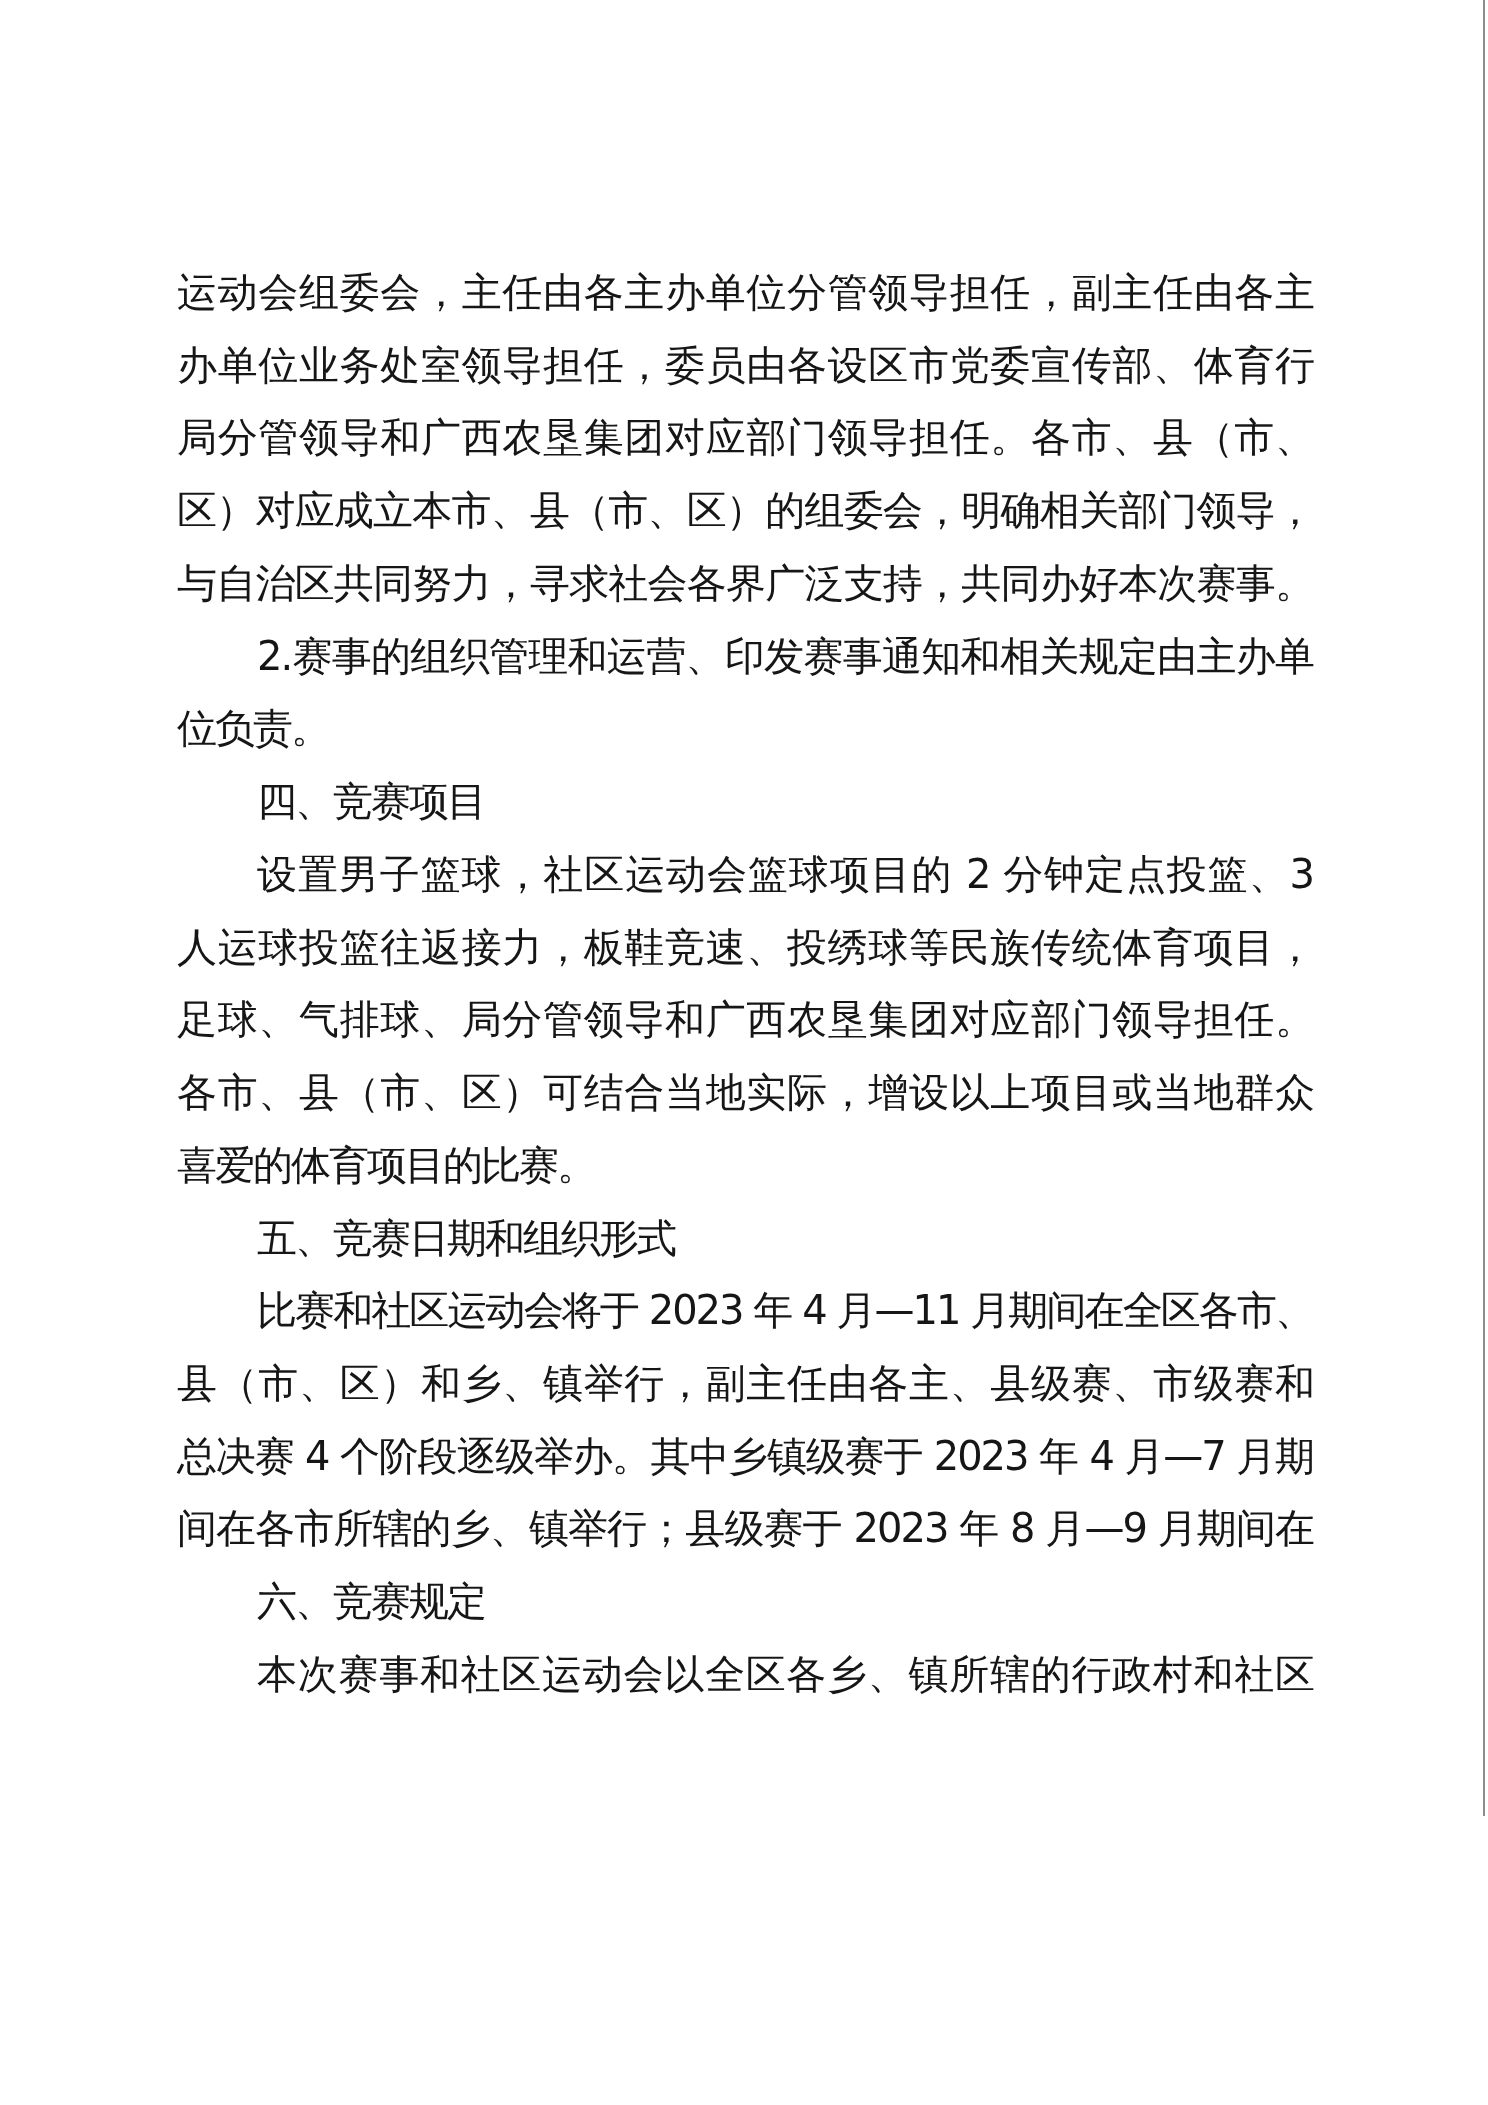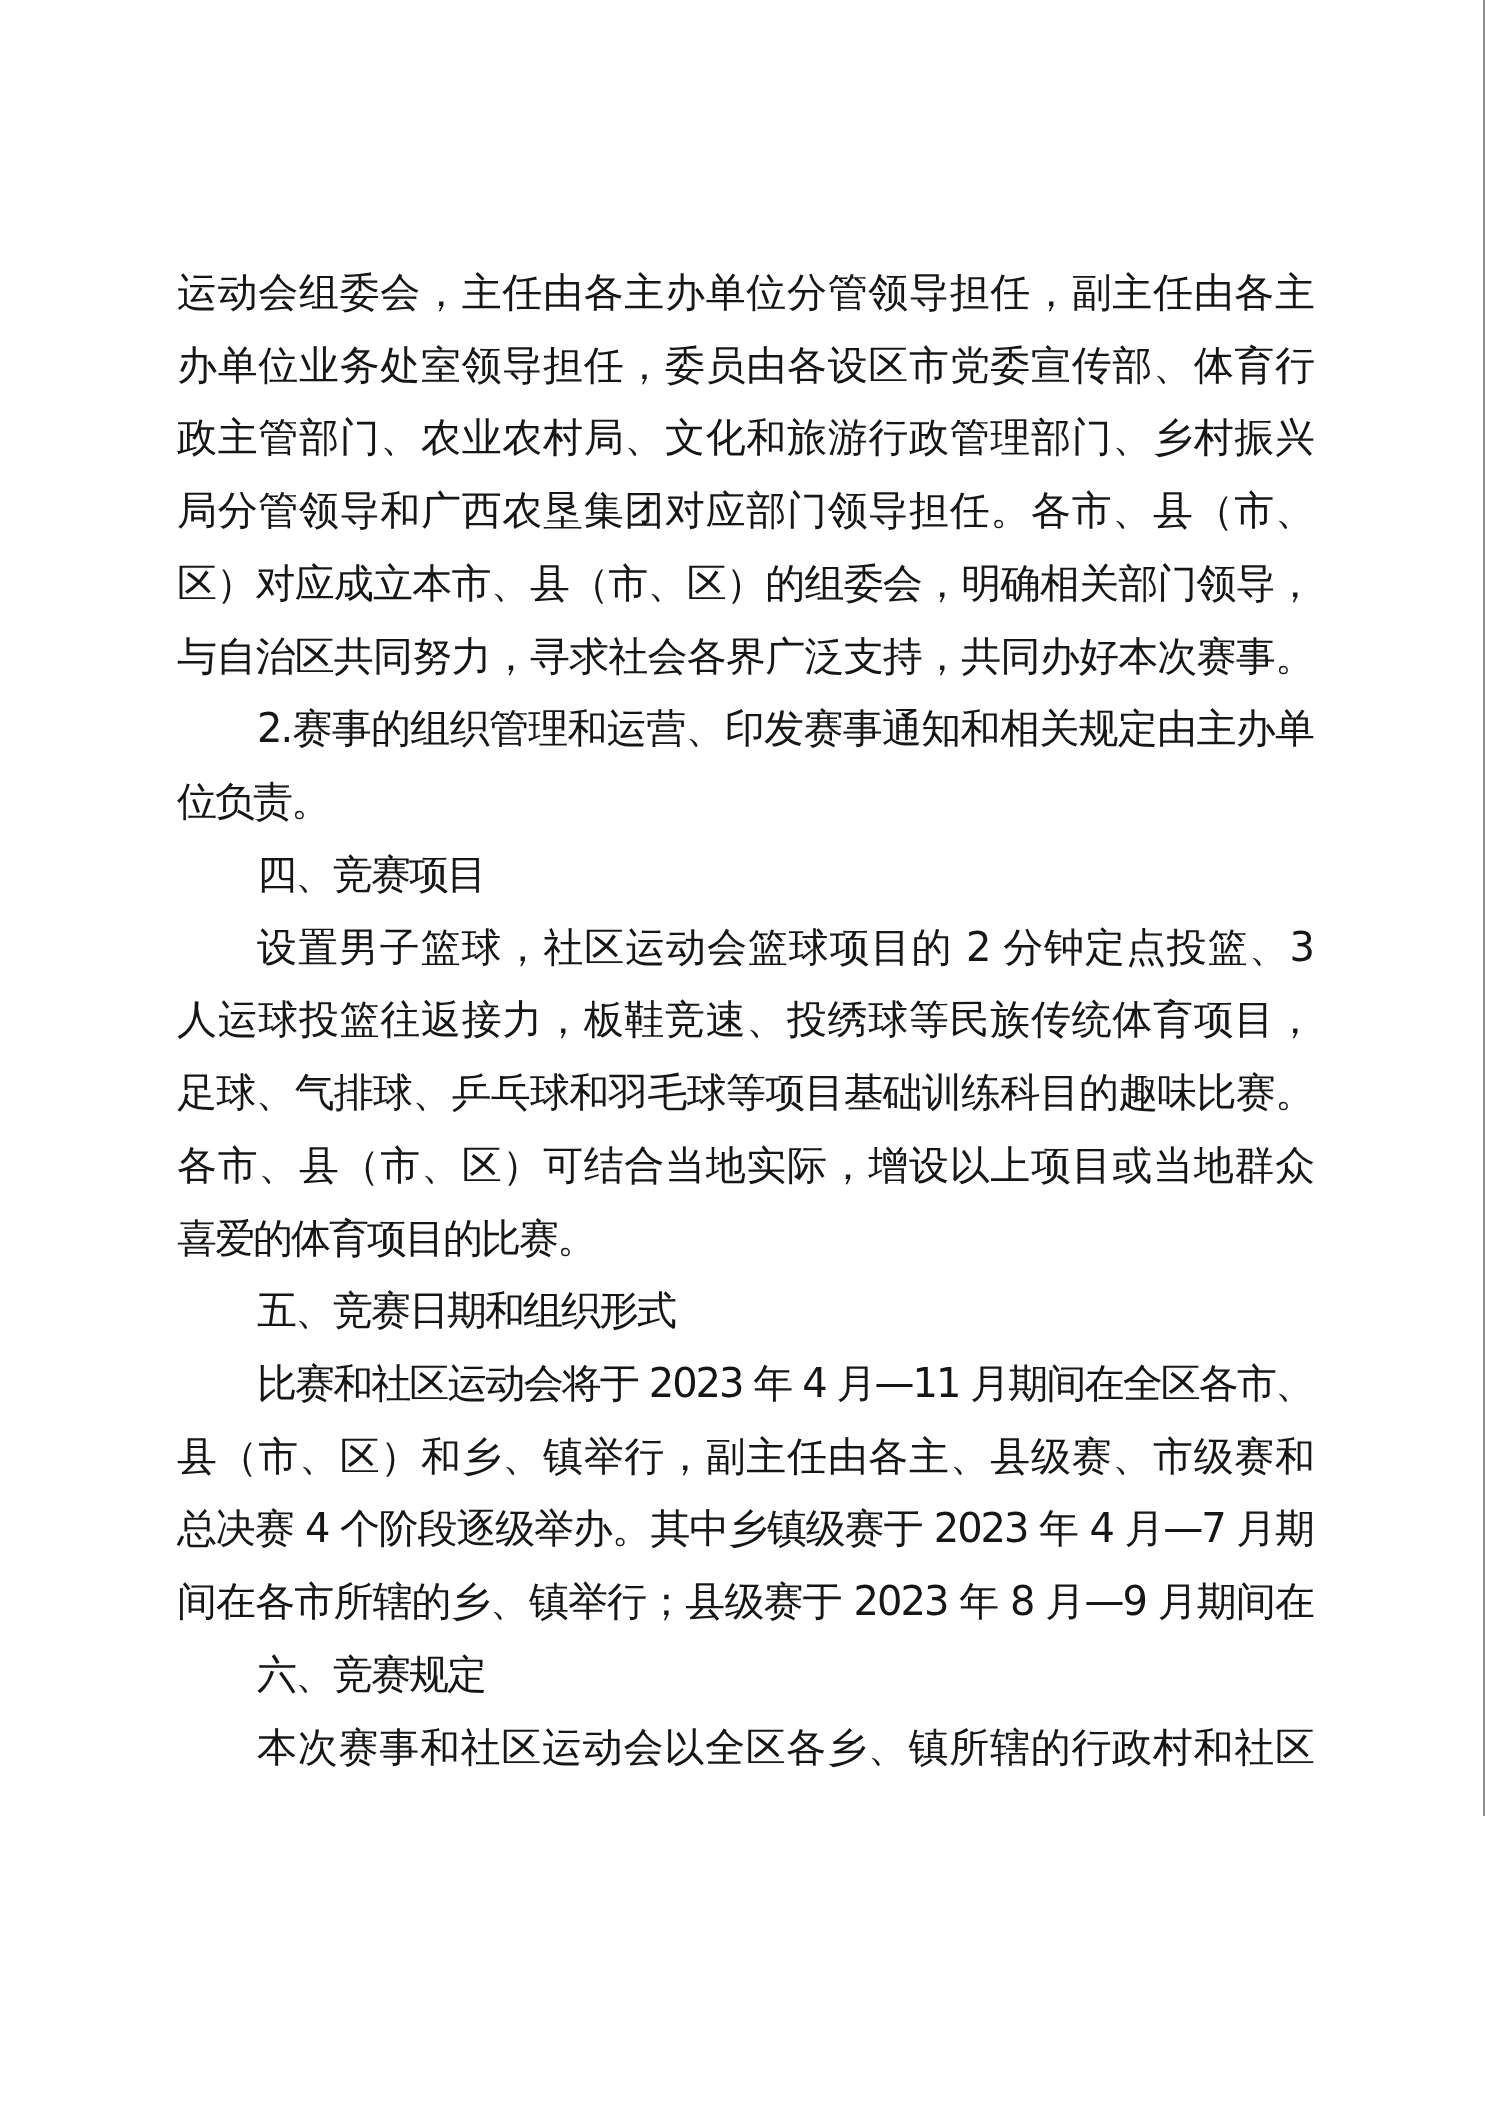--- a/index.html
+++ b/index.html
@@ -64,30 +64,29 @@
     background: #8d8d8d;
   }
 </style>
 </head>
 <body>
 
 <div class="page">
   <div class="content">
     <div class="line full">运动会组委会，主任由各主办单位分管领导担任，副主任由各主</div>
     <div class="line full">办单位业务处室领导担任，委员由各设区市党委宣传部、体育行</div>
-    <div class="line full">政主管部门、农业农村局、文化和旅游行政管理部门、乡村振兴</div>
     <div class="line full">局分管领导和广西农垦集团对应部门领导担任。各市、县（市、</div>
     <div class="line full">区）对应成立本市、县（市、区）的组委会，明确相关部门领导，</div>
     <div class="line full">与自治区共同努力，寻求社会各界广泛支持，共同办好本次赛事。</div>
     <div class="line full ind">2.赛事的组织管理和运营、印发赛事通知和相关规定由主办单</div>
     <div class="line short">位负责。</div>
     <div class="line short ind">四、竞赛项目</div>
     <div class="line full ind">设置男子篮球，社区运动会篮球项目的 2 分钟定点投篮、3</div>
     <div class="line full">人运球投篮往返接力，板鞋竞速、投绣球等民族传统体育项目，</div>
-    <div class="line full">足球、气排球、乒乓球和羽毛球等项目基础训练科目的趣味比赛。</div>
+    <div class="line full">足球、气排球、局分管领导和广西农垦集团对应部门领导担任。</div>
     <div class="line full">各市、县（市、区）可结合当地实际，增设以上项目或当地群众</div>
     <div class="line short">喜爱的体育项目的比赛。</div>
     <div class="line short ind">五、竞赛日期和组织形式</div>
     <div class="line full ind">比赛和社区运动会将于 2023 年 4 月—11 月期间在全区各市、</div>
     <div class="line full">县（市、区）和乡、镇举行，副主任由各主、县级赛、市级赛和</div>
     <div class="line full">总决赛 4 个阶段逐级举办。其中乡镇级赛于 2023 年 4 月—7 月期</div>
     <div class="line full">间在各市所辖的乡、镇举行；县级赛于 2023 年 8 月—9 月期间在</div>
     <div class="line short ind">六、竞赛规定</div>
     <div class="line full ind">本次赛事和社区运动会以全区各乡、镇所辖的行政村和社区</div>
   </div>

